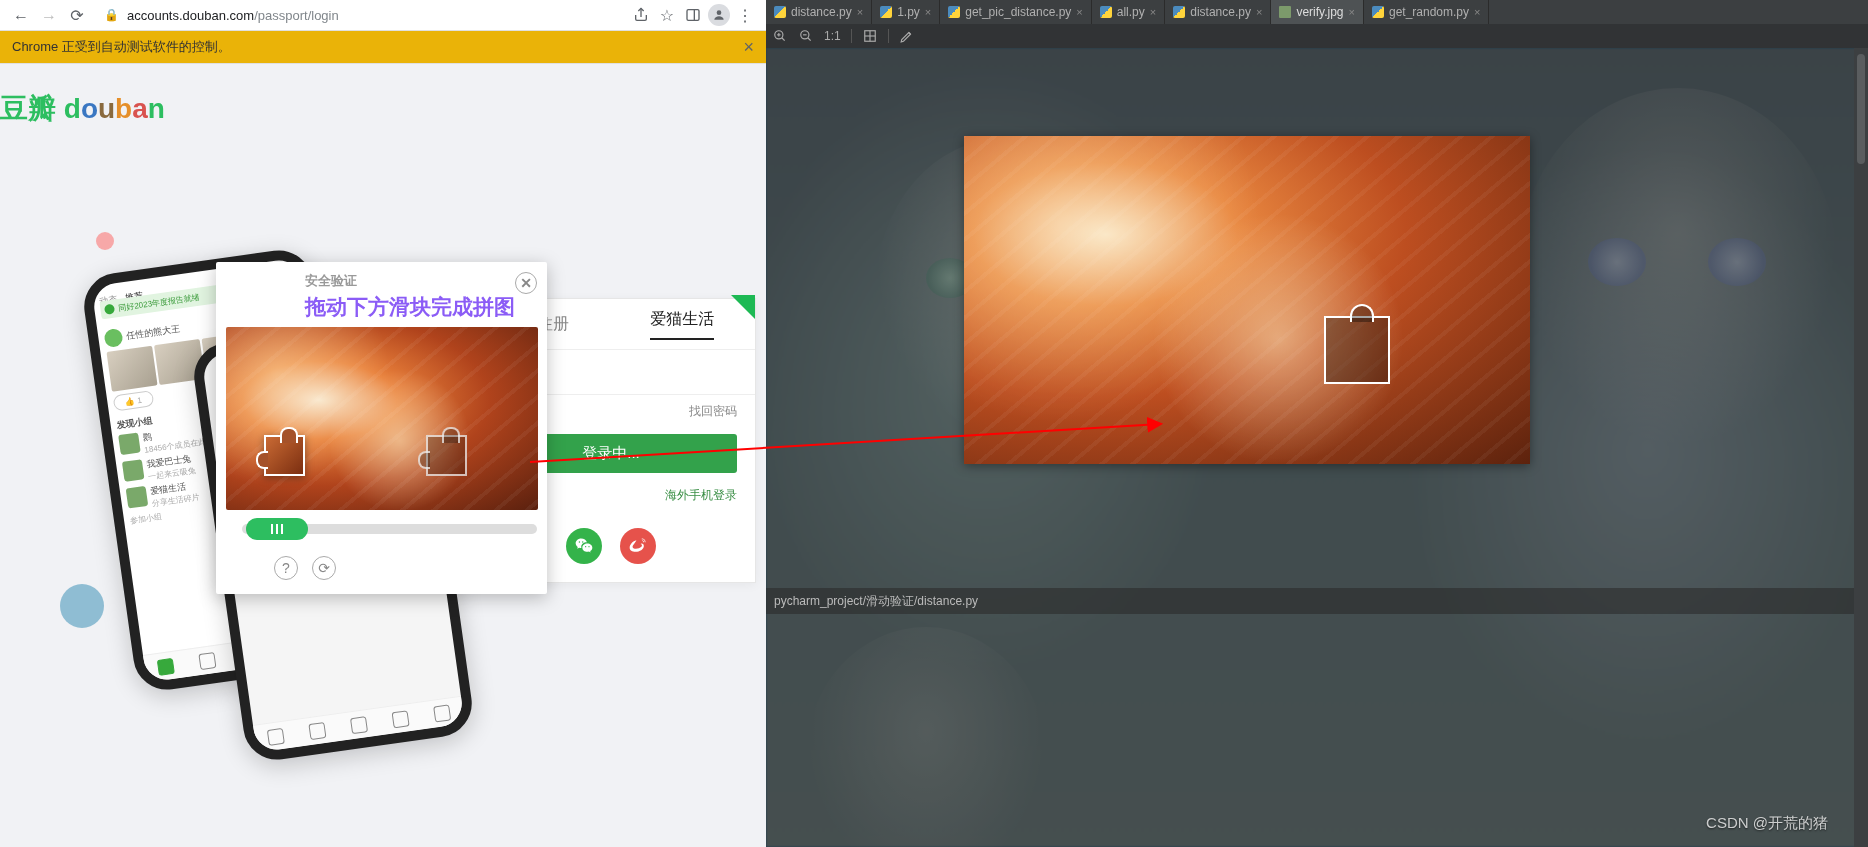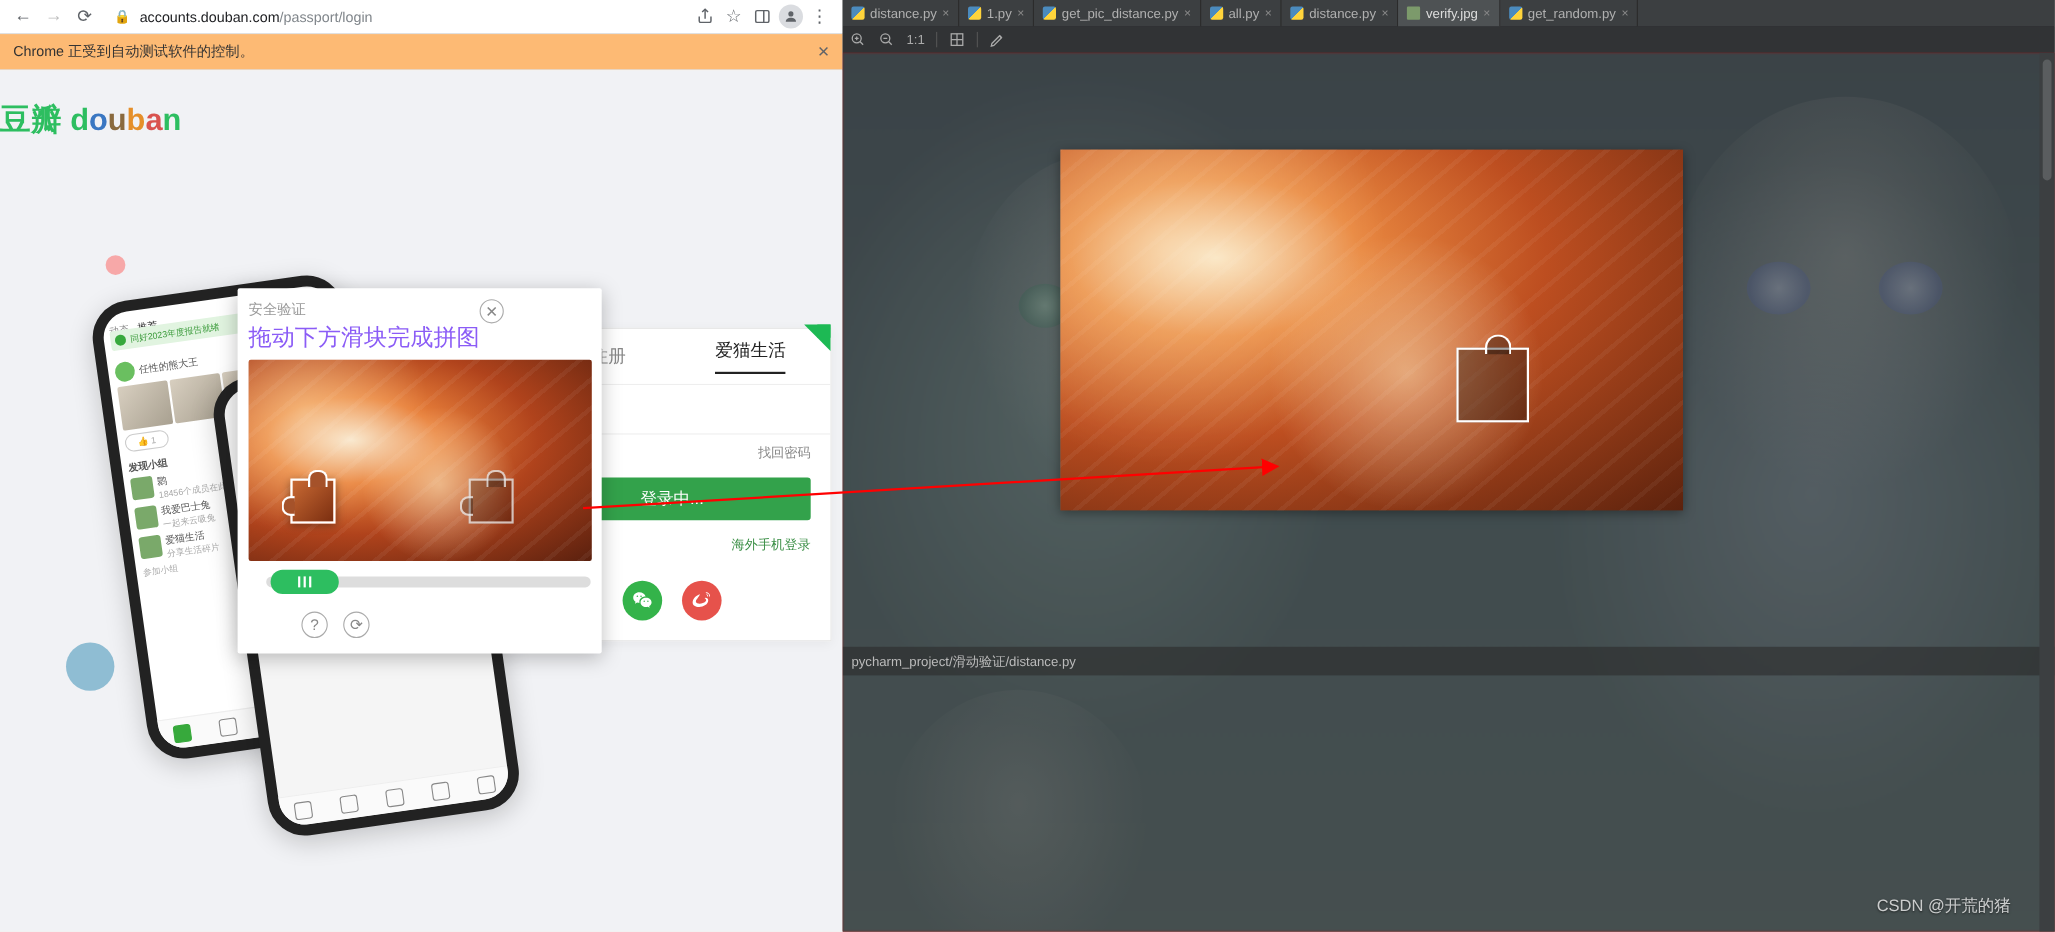--- a/index.html
+++ b/index.html
@@ -10,21 +10,21 @@
 .browser-toolbar { height: 30px; display: flex; align-items: center; padding: 0 10px; gap: 6px; background: #fff; }
 .tb-btn { width: 22px; height: 22px; display: flex; align-items: center; justify-content: center; color: #5f6368; border-radius: 50%; cursor: pointer; font-size: 16px; }
 .tb-btn.disabled { color: #bdbdbd; }
 .addr-bar { flex: 1; display: flex; align-items: center; height: 26px; background: #fff; border-radius: 14px; padding: 0 10px; font-size: 13px; color: #333; gap: 8px; }
 .addr-lock { color: #5f6368; font-size: 12px; }
 .addr-text { flex: 1; white-space: nowrap; }
 .addr-text .domain { color: #202124; }
 .addr-text .path { color: #80868b; }
 .tb-right { display: flex; gap: 4px; align-items: center; }
 .avatar { width: 22px; height: 22px; border-radius: 50%; background: #dadce0; display: flex; align-items: center; justify-content: center; font-size: 13px; color: #5f6368; }
-.infobar { height: 32px; background: #fdba74; border-top: 1px solid #e0e0e0; border-bottom: 1px solid #e0e0e0; display: flex; align-items: center; justify-content: space-between; padding: 16px 12px; font-size: 13px; color: #333; }
+.infobar { height: 32px; background: #eab308; border-top: 1px solid #e0e0e0; border-bottom: 1px solid #e0e0e0; display: flex; align-items: center; justify-content: space-between; padding: 16px 12px; font-size: 13px; color: #333; }
 .infobar-close { font-size: 18px; color: #5f6368; cursor: pointer; }
 
 
 .page { flex: 1; position: relative; background: #fff; }
 .page-dim { position: absolute; inset: 0; background: rgba(240,241,244,0.92); }
 .logo { position: absolute; top: 26px; left: 0px; font-size: 28px; font-weight: bold; }
 .logo .han { color: #2dbe60; }
 .logo .d { color: #2dbe60; }
 .logo .o1 { color: #3a77c2; }
 .logo .u { color: #8a6a3e; }
@@ -67,21 +67,21 @@
 .lp-alt { text-align: right; color: #3b8f46; font-size: 12px; padding: 0 18px 14px; }
 .lp-third { text-align: center; font-size: 12px; color: #888; padding: 10px 0; }
 .lp-socials { display: flex; justify-content: center; gap: 18px; padding: 10px 0 18px; }
 .soc { width: 36px; height: 36px; border-radius: 50%; display: flex; align-items: center; justify-content: center; }
 .soc.wx { background: #34b34a; }
 .soc.wb { background: #e6524b; }
 .soc svg { fill: #fff; }
 
 
 .captcha { position: absolute; left: 216px; top: 198px; width: 331px; background: #fff; box-shadow: 0 4px 18px rgba(0,0,0,0.25); border-radius: 2px; padding: 10px 10px 14px; z-index: 5; }
-.cap-head { display: flex; justify-content: flex-start; align-items: flex-start; }
+.cap-head { display: flex; justify-content: flex-end; align-items: flex-start; font-weight: bold; }
 .cap-title1 { font-size: 13px; color: #999; }
 .cap-title2 { font-size: 21px; color: #8b5cf6; margin: 3px 0 6px; }
 .cap-close { width: 22px; height: 22px; border-radius: 50%; border: 1.5px solid #aaa; display: flex; align-items: center; justify-content: center; color: #888; font-size: 14px; cursor: pointer; }
 .cap-img { width: 312px; height: 183px; border-radius: 2px; position: relative; background: radial-gradient(ellipse at 30% 40%, #f7e2c5 0%, #e87f3a 25%, #b0431c 55%, #5a200e 100%); overflow: hidden; }
 .canyon-layer { position: absolute; inset: -20px; background:
   repeating-linear-gradient(140deg, rgba(255,255,255,0.05) 0 4px, transparent 4px 20px),
   radial-gradient(circle at 55% 60%, rgba(250,220,180,0.6) 0%, transparent 30%),
   radial-gradient(circle at 20% 30%, rgba(255,200,150,0.5) 0%, transparent 35%);
   mix-blend-mode: screen; }
 .puzzle-target { position: absolute; top: 108px; left: 200px; width: 41px; height: 41px; border: 2px solid rgba(255,255,255,0.7); background: rgba(0,0,0,0.25); }
@@ -102,21 +102,21 @@
 .ed-tabs { height: 24px; background: #3c3f41; display: flex; align-items: stretch; font-size: 12px; overflow: hidden; }
 .ed-tab { display: flex; align-items: center; gap: 5px; padding: 0 8px; color: #b0b0b0; border-right: 1px solid #2b2b2b; white-space: nowrap; cursor: pointer; }
 .ed-tab.active { background: #4e5254; color: #ddd; }
 .ed-tab .ico { width: 12px; height: 12px; }
 .ico.py { background: linear-gradient(135deg, #4b8bbe 50%, #ffd43b 50%); border-radius: 2px; }
 .ico.img { background: #7c9a6b; border-radius: 1px; }
 .ed-tab .x { font-size: 11px; color: #888; }
 .ed-tools { height: 24px; background: #313335; display: flex; align-items: center; gap: 10px; padding: 0 6px; color: #aaa; font-size: 12px; }
 .ed-tool { width: 16px; height: 16px; display: flex; align-items: center; justify-content: center; cursor: pointer; }
 .ed-sep { width: 1px; height: 14px; background: #555; }
-.ed-viewport { position: absolute; top: 48px; left: 0; right: 0; bottom: 0; background: #b91c1c; overflow: hidden; }
+.ed-viewport { position: absolute; top: 48px; left: 0; right: 0; bottom: 0; background: #0c4a6e; overflow: hidden; }
 .anime-bg { position: absolute; inset: 0; background:
   radial-gradient(ellipse 400px 500px at 20% 40%, rgba(185,220,210,0.35), transparent 60%),
   radial-gradient(ellipse 400px 500px at 80% 50%, rgba(200,210,230,0.3), transparent 60%),
   linear-gradient(180deg, #4b5a62 0%, #556a6e 50%, #5e6f70 100%);
   filter: blur(1px); }
 .anime-overlay { position: absolute; inset: 0; background: rgba(40,40,40,0.45); }
 
 .face { position: absolute; border-radius: 50%; }
 .face1 { width: 260px; height: 300px; left: 110px; top: 90px; background: radial-gradient(ellipse at 50% 40%, rgba(255,250,240,0.25), transparent 70%); }
 .face1::before, .face1::after { content:''; position:absolute; width:48px; height:40px; border-radius:50%; background: radial-gradient(circle at 50% 50%, rgba(165,215,190,0.6), rgba(80,140,120,0.5) 70%); top: 120px; }

